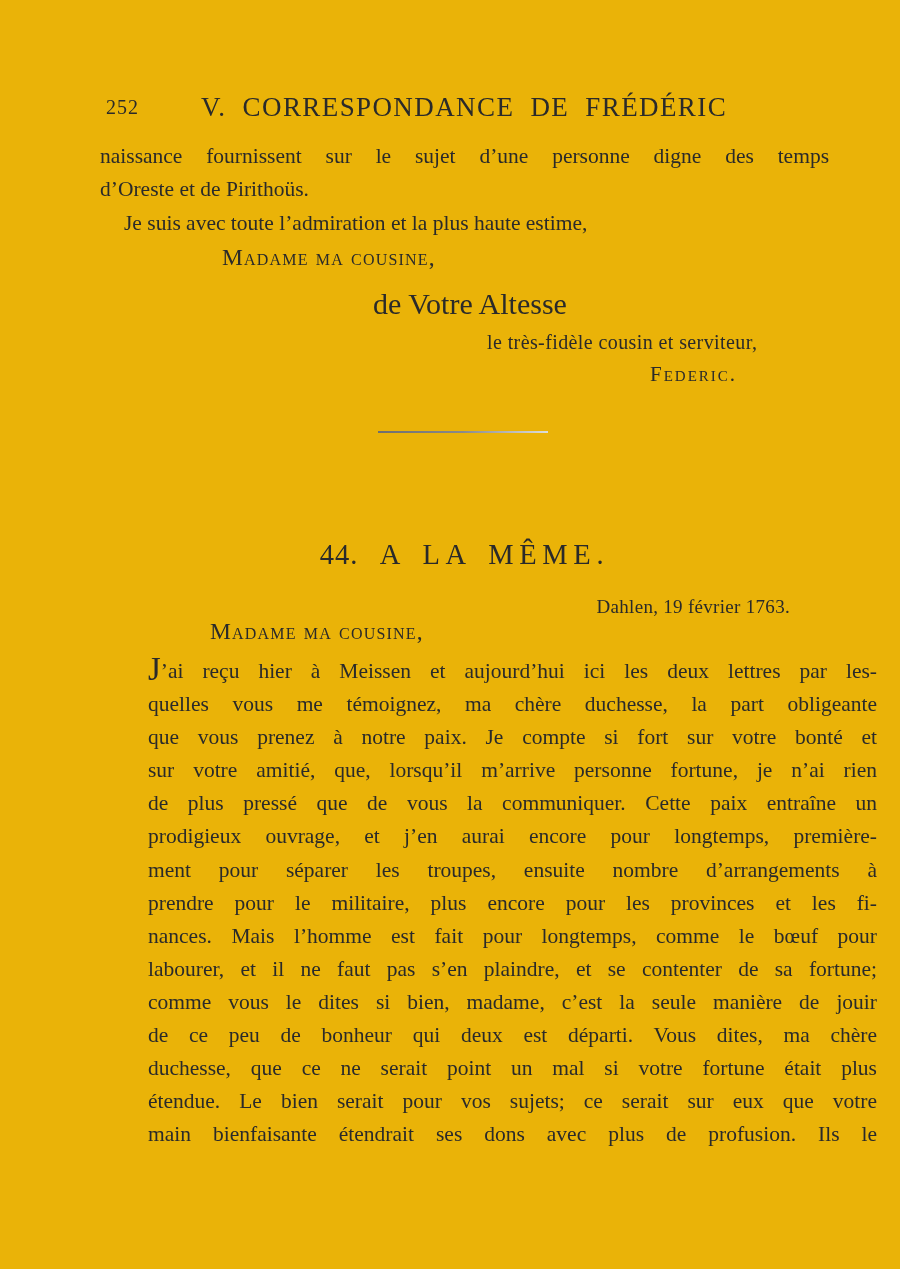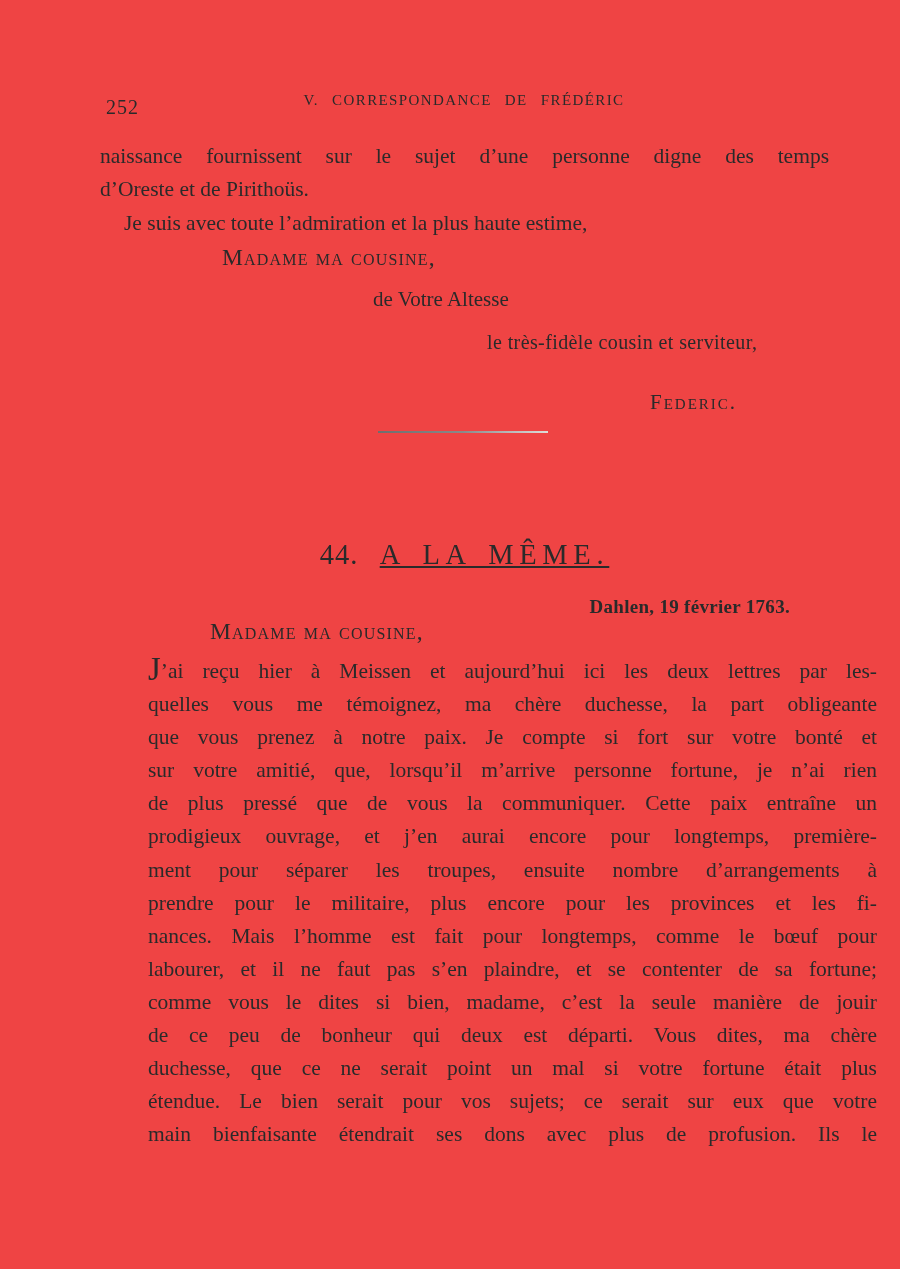--- a/index.html
+++ b/index.html
@@ -1,77 +1,76 @@
 <!DOCTYPE html>
 <html><head>
 <meta charset="utf-8">
 <style>
   html,body { margin:0; padding:0; background:#e8e8e4; }
   .page {
     position:relative;
     width:900px; height:1269px;
     margin:0 auto;
-    background:#ef4444;
+    background:#eab308;
     font-family:"Liberation Serif", serif;
     color:#2a2a2a;
     overflow:hidden;
   }
   .abs { position:absolute; }
 
   
   .pagenum {
     left:106px; top:96px;
     font-size:20px; letter-spacing:1px;
   }
   .running-title {
     left:100px; right:72px; top:92px;
     text-align:center;
-    font-size:15px;
+    font-size:27px;
     letter-spacing:1.4px;
     word-spacing:8px;
   }
 
   
   .textline { font-size:21.5px; line-height:33.1px; white-space:nowrap; }
   .jline {
     left:100px; width:729px;
     font-size:21.5px; line-height:33.1px;
     text-align:justify; text-align-last:justify;
     white-space:normal;
   }
   .plainline { left:100px; width:729px; font-size:21.5px; line-height:33.1px; }
 
   .closing { left:124px; top:207px; }
 
   .smallcaps { font-variant:small-caps; }
   .salutation1 { left:222px; top:244px; font-size:23.5px; letter-spacing:1.2px; }
   .salutation2 { left:210px; top:618px; font-size:23.5px; letter-spacing:1.2px; }
-  .valediction { left:373px; top:287px; font-size:21px; }
+  .valediction { left:373px; top:287px; font-size:30px; }
   .signoff     { left:487px; top:331px; font-size:20px; letter-spacing:0.4px; }
-  .signature   { left:650px; top:362px; font-size:21px; font-variant:small-caps; letter-spacing:2px;margin-top:28px; }
+  .signature   { left:650px; top:362px; font-size:21px; font-variant:small-caps; letter-spacing:2px; }
 
   .divider {
     left:378px; top:431px; width:170px; height:2px;
     background:linear-gradient(to right, #6e6e6e 0%, #8a8a8a 50%, #bdbdbd 80%, #ddddd8 100%);
   }
 
   .heading {
     left:100px; width:729px; top:539px;
     text-align:center;
     font-size:28.5px;
   }
   .heading-num { letter-spacing:1px; margin-right:0.75em; }
-  .heading-title { letter-spacing:0.2em; word-spacing:0.18em;text-decoration:underline; }
+  .heading-title { letter-spacing:0.2em; word-spacing:0.18em; }
 
   .dateline {
     left:100px; width:690px; top:596px;
     text-align:right;
     font-size:19px;
     letter-spacing:0.3px;
-    font-weight:bold;
   }
 
   .letter-body { left:100px; width:729px; top:655px;margin-left:48px; }
   .bline {
     font-size:21.5px; line-height:33.1px;
     text-align:justify; text-align-last:justify;
   }
   .initial {
     font-size:1.52em;
     line-height:0;

